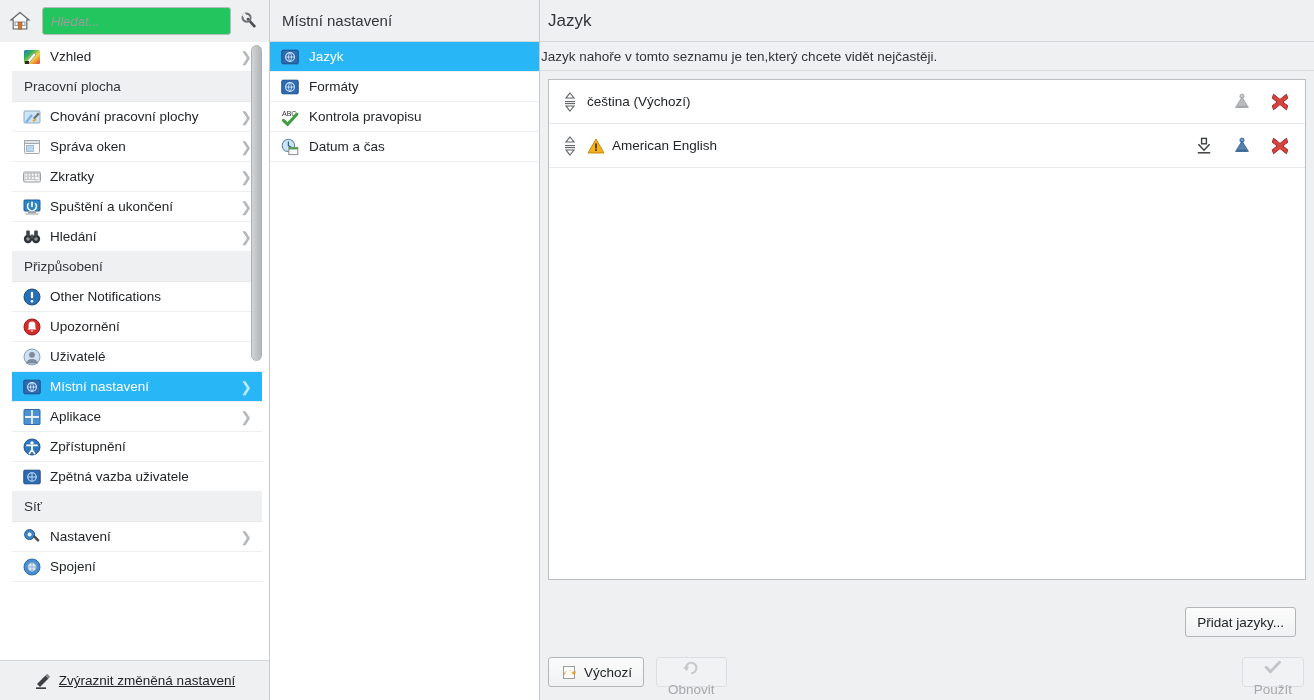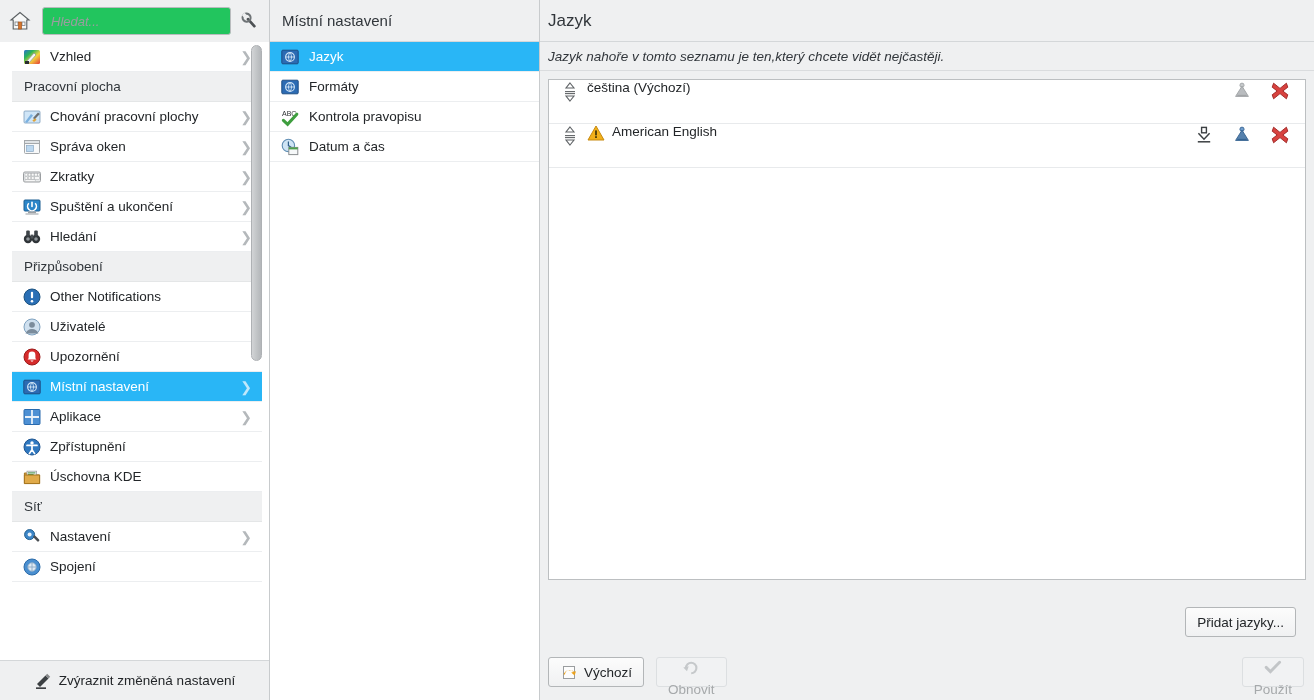--- a/index.html
+++ b/index.html
@@ -86,21 +86,21 @@
   .si-label { flex: 1; font-size: 13.5px; color: #232629; white-space: nowrap; }
   .chev { color: #b4b8bb; font-size: 14px; padding-right: 2px; }
 
   .side-bottom {
     height: 40px; min-height: 40px;
     background: #eff0f1;
     border-top: 1px solid #d4d7d9;
     display: flex; align-items: center; justify-content: center;
     gap: 7px;
   }
-  .side-bottom .sb-label { font-size: 13.5px; color: #232629; }
+  .side-bottom .sb-label { font-size: 13.5px; color: #232629; text-decoration: underline; }
 
   .side-sb-track {
     position: absolute; top: 42px; right: 7px;
     width: 11px; height: 612px;
   }
   .side-sb-handle {
     position: absolute; left: 0; top: 3px;
     width: 11px; height: 316px;
     background: linear-gradient(to right,#d2d4d6,#c2c5c7 50%,#b4b7ba);
     border: 1px solid #aeb1b4;
@@ -149,42 +149,41 @@
     background: #eff0f1;
     border-bottom: 1px solid #d4d7d9;
     display: flex; align-items: center;
     padding-left: 8px;
     font-size: 17px;
     color: #31363b;
   }
   .main-desc {
     height: 29px; min-height: 29px;
     display: flex; align-items: center;
-    padding-left: 8px;
+    padding-left: 1px;
     font-size: 13.5px;
     color: #31363b;
     border-bottom: 1px solid #dadcde;
     background: #eff0f1;
-    font-style: italic;
   }
   .main-body {
     flex: 1;
     padding: 8px 8px 0 8px;
     display: flex; flex-direction: column;
     overflow: hidden;
   }
   .lang-list {
     flex: 1;
     background: #fff;
     border: 1px solid #bcbfc1;
     overflow: hidden;
   }
   .lang-row {
     height: 44px;
-    display: flex; align-items: flex-start;
+    display: flex; align-items: center;
     border-bottom: 1px solid #e8eaec;
     padding: 0 8px 0 12px;
   }
   .drag-handle {
     width: 18px; min-width: 18px;
     display: flex; flex-direction: column; align-items: center;
     justify-content: center;
     color: #6a6e72;
     margin-right: 8px;
   }
@@ -362,37 +361,37 @@
                 <circle cx="10" cy="10" r="8" fill="#2a6fb5" stroke="#1b527f" stroke-width="1"></circle>
                 <rect x="8.9" y="4.8" width="2.2" height="6.4" rx="1" fill="#fff"></rect>
                 <circle cx="10" cy="14.2" r="1.3" fill="#fff"></circle>
               </svg>
             </span>
             <span class="si-label">Other Notifications</span>
           </div>
           <div class="side-item">
             <span class="si-icon">
               <svg width="20" height="20" viewBox="0 0 20 20">
+                <circle cx="10" cy="10" r="8" fill="#d52b2b" stroke="#9c1a1a" stroke-width="1"></circle>
+                <path d="M10 4.6 a3.4 3.4 0 0 1 3.4 3.4 v3.2 l1 1.4 h-8.8 l1 -1.4 V8 A3.4 3.4 0 0 1 10 4.6 z" fill="#fff"></path>
+                <path d="M8.4 13.6 a1.7 1.7 0 0 0 3.2 0 z" fill="#fff"></path>
+              </svg>
+            </span>
+            <span class="si-label">Upozornění</span>
+          </div>
+          <div class="side-item">
+            <span class="si-icon">
+              <svg width="20" height="20" viewBox="0 0 20 20">
                 <circle cx="10" cy="10" r="8" fill="#cfe0ef" stroke="#7fa2c0" stroke-width="1"></circle>
                 <circle cx="10" cy="7.8" r="2.9" fill="#7b8c9c"></circle>
                 <path d="M3.6 16.4 a6.8 6.8 0 0 1 12.8 0 z" fill="#7b8c9c"></path>
               </svg>
             </span>
             <span class="si-label">Uživatelé</span>
           </div>
-          <div class="side-item">
-            <span class="si-icon">
-              <svg width="20" height="20" viewBox="0 0 20 20">
-                <circle cx="10" cy="10" r="8" fill="#d52b2b" stroke="#9c1a1a" stroke-width="1"></circle>
-                <path d="M10 4.6 a3.4 3.4 0 0 1 3.4 3.4 v3.2 l1 1.4 h-8.8 l1 -1.4 V8 A3.4 3.4 0 0 1 10 4.6 z" fill="#fff"></path>
-                <path d="M8.4 13.6 a1.7 1.7 0 0 0 3.2 0 z" fill="#fff"></path>
-              </svg>
-            </span>
-            <span class="si-label">Upozornění</span>
-          </div>
           <div class="side-item selected">
             <span class="si-icon">
               <svg width="20" height="20" viewBox="0 0 20 20">
                 <rect x="1.8" y="3.2" width="16.4" height="13.6" rx="1" fill="#2c6bb3" stroke="#1d4d84" stroke-width="1"></rect>
                 <circle cx="10" cy="10" r="4.4" fill="none" stroke="#cfe3f5" stroke-width="1.1"></circle>
                 <path d="M5.6 10 h8.8 M10 5.6 c2 2.6 2 6.2 0 8.8 M10 5.6 c-2 2.6 -2 6.2 0 8.8" fill="none" stroke="#cfe3f5" stroke-width=".9"></path>
               </svg>
             </span>
             <span class="si-label">Místní nastavení</span>
             <span class="chev">❯</span>
@@ -413,28 +412,26 @@
                 <circle cx="10" cy="10" r="8" fill="#2f78c0" stroke="#1f5591" stroke-width="1"></circle>
                 <circle cx="10" cy="5.9" r="1.7" fill="#fff"></circle>
                 <path d="M5 8.4 h10 M10 8.4 v4.2 M10 12.6 l-2.6 4 M10 12.6 l2.6 4" stroke="#fff" stroke-width="1.7" stroke-linecap="round" fill="none"></path>
               </svg>
             </span>
             <span class="si-label">Zpřístupnění</span>
           </div>
           <div class="side-item">
             <span class="si-icon">
               <svg width="20" height="20" viewBox="0 0 20 20">
-                <path d="M2.4 6 h8 l1.6 2 h5.6 v8.4 h-15.2 z" fill="#d9a13e" stroke="#a4751f" stroke-width="1"></path>
-                <rect x="5" y="4.2" width="9.6" height="5.4" fill="#f0f2f3" stroke="#9fa3a6" stroke-width=".8"></rect>
-                <rect x="6" y="5.4" width="7.4" height="1" fill="#3f8e3f"></rect>
-                <rect x="6" y="7.1" width="5.6" height="1" fill="#3f8e3f"></rect>
-                <path d="M2.4 8 h15.2 v8.6 h-15.2 z" fill="#e0aa49" stroke="#a4751f" stroke-width="1"></path>
-              </svg>
-            </span>
-            <span class="si-label">Úschovna KDE</span>
+                <rect x="1.8" y="3.2" width="16.4" height="13.6" rx="1" fill="#2c6bb3" stroke="#1d4d84" stroke-width="1"></rect>
+                <circle cx="10" cy="10" r="4.2" fill="none" stroke="#cfe3f5" stroke-width="1.1"></circle>
+                <path d="M5.8 10 h8.4 M10 5.8 v8.4" fill="none" stroke="#cfe3f5" stroke-width=".9"></path>
+              </svg>
+            </span>
+            <span class="si-label">Zpětná vazba uživatele</span>
           </div>
           <div class="side-group">Síť</div>
           <div class="side-item">
             <span class="si-icon">
               <svg width="20" height="20" viewBox="0 0 20 20">
                 <circle cx="7.6" cy="7.6" r="5" fill="#3c86c8" stroke="#23608f" stroke-width="1"></circle>
                 <circle cx="7.6" cy="7.6" r="2" fill="#e9f3fb"></circle>
                 <rect x="10.6" y="10.2" width="7.4" height="2.6" rx="1.1" fill="#4a4f53" transform="rotate(45 14.3 11.5)"></rect>
               </svg>
             </span>

